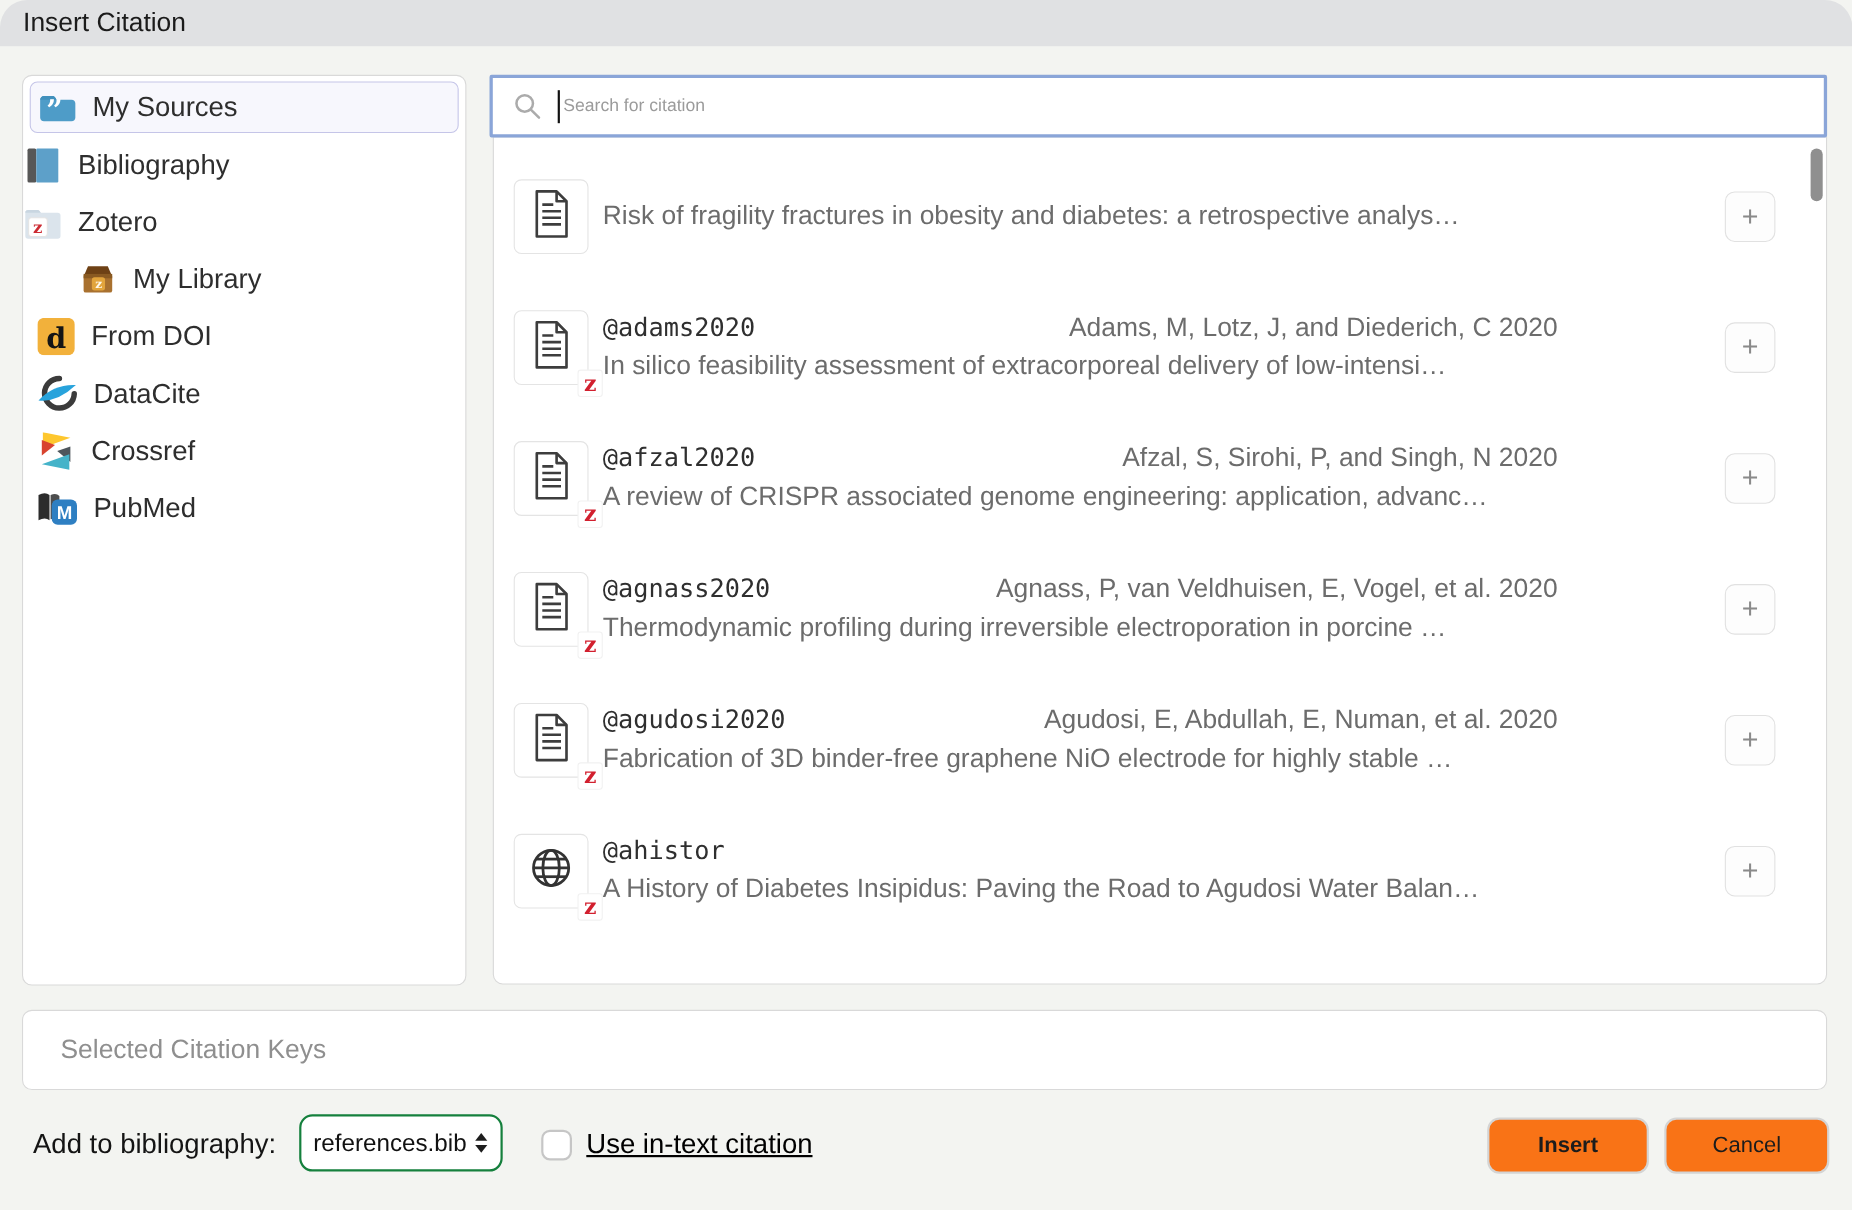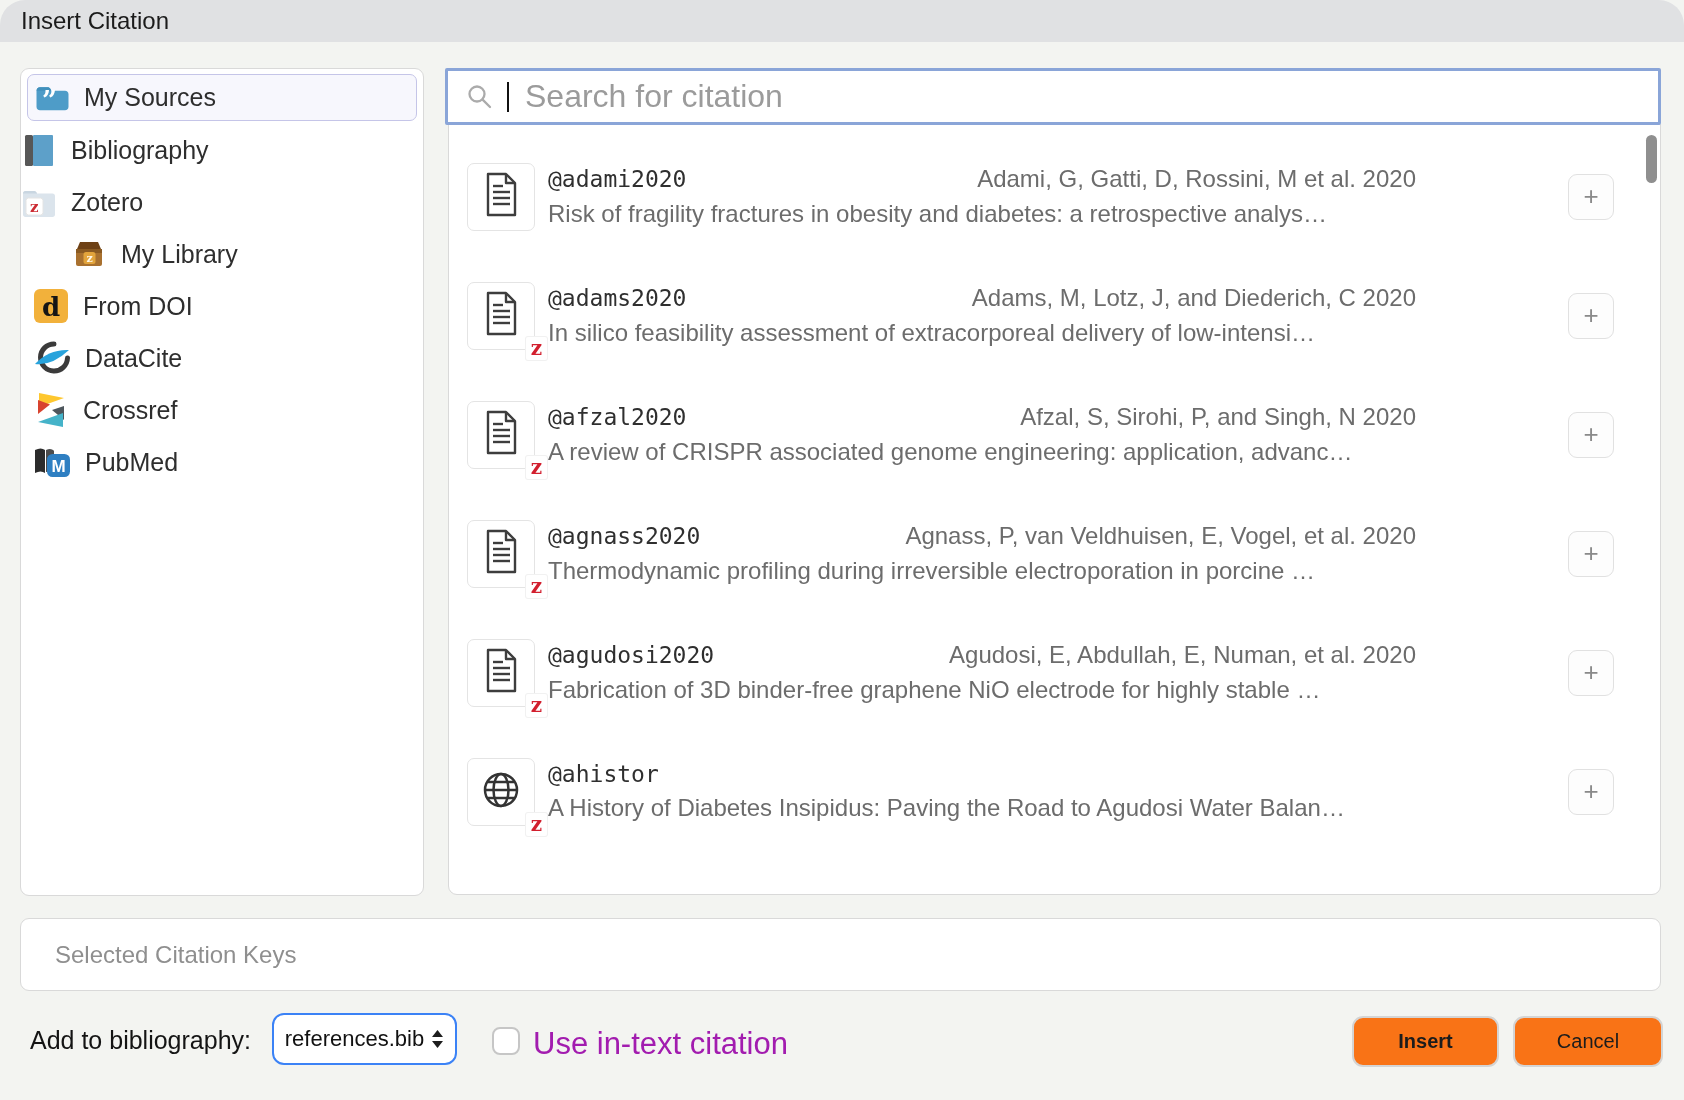--- a/index.html
+++ b/index.html
@@ -21,21 +21,21 @@
   .side-item.ind2{padding-left:50px;}
   .side-item.selected{height:47px;margin:0 6px 3px 6px;background:#f7f7fd;
              border:1.5px solid #c5c5e8;border-radius:7px;padding-left:6px;}
   .side-icon{flex:0 0 36px;display:flex;align-items:center;justify-content:center;}
 
   
   .search{position:absolute;left:445px;top:68px;width:1216px;height:57px;box-sizing:border-box;
           background:#fff;border:3.5px solid #8aa5d8;border-radius:2px;display:flex;
           align-items:center;padding-left:13px;z-index:5;}
   .search .caret{width:2px;height:30px;background:#111;margin-left:10px;flex:0 0 2px;}
-  .search input{border:none;outline:none;flex:1;font-size:32px;color:#222;margin-left:14px;
+  .search input{border:none;outline:none;flex:1;font-size:16px;color:#222;margin-left:1px;
           font-family:"Liberation Sans",sans-serif;background:transparent;}
   .search input::placeholder{color:#9b9b9b;}
 
   
   .results{position:absolute;left:448px;top:124px;width:1213px;height:771px;background:#fff;
            border:1.5px solid #d9d9d9;border-radius:0 0 9px 9px;box-sizing:border-box;padding-top:12px;}
   .row{height:119px;display:flex;align-items:center;padding:0 46px 0 18px;box-sizing:border-box;}
   .icon-box{flex:0 0 66px;width:66px;height:66px;border:1.5px solid #e4e4e4;border-radius:7px;
             background:#fff;position:relative;display:flex;align-items:center;justify-content:center;}
   .z-badge{position:absolute;right:-13px;bottom:-11px;width:21px;height:23px;background:#fff;
@@ -56,25 +56,25 @@
   .selkeys{position:absolute;left:20px;top:918px;width:1641px;height:73px;box-sizing:border-box;
            background:#fff;border:1.5px solid #d9d9d9;border-radius:9px;display:flex;
            align-items:center;padding-left:20px;}
   .selkeys input{border:none;outline:none;width:100%;font-size:24px;color:#222;background:transparent;
            font-family:"Liberation Sans",sans-serif;margin-left:12px;}
   .selkeys input::placeholder{color:#8f8f8f;}
 
   
   .f-label{position:absolute;left:30px;top:1026px;font-size:25px;color:#141414;}
   .select{position:absolute;left:272px;top:1013px;width:185px;height:52px;box-sizing:border-box;
-          border:2px solid #3b82f6;border-radius:12px;background:#fff;display:flex;
+          border:2px solid #15803d;border-radius:12px;background:#fff;display:flex;
           align-items:center;justify-content:center;gap:7px;font-size:22px;color:#111;cursor:pointer;}
   .checkbox{position:absolute;left:492px;top:1027px;width:28px;height:28px;box-sizing:border-box;
           border:2px solid #c6c6c6;border-radius:8px;background:#fff;cursor:pointer;}
-  .cb-label{position:absolute;left:533px;top:1026px;font-size:31px;color:#a21caf;}
+  .cb-label{position:absolute;left:533px;top:1026px;font-size:25px;color:#000000;text-decoration:underline;}
   .btn{position:absolute;top:1016px;height:51px;box-sizing:border-box;border:2px solid #d4d4d4;
        border-radius:11px;background:#f97316;font-size:20px;color:#1c1c1c;display:flex;
        align-items:center;justify-content:center;font-family:inherit;cursor:pointer;}
   .btn.insert{left:1352px;width:147px;font-weight:bold;}
   .btn.cancel{left:1513px;width:150px;}
 </style>
 </head>
 <body>
 
 <div id="canvas">
@@ -187,24 +187,20 @@
               <path d="M5 2h18l9 9v32H5z"></path>
               <path d="M23 2v9h9"></path>
               <line x1="10" y1="14" x2="20" y2="14"></line>
               <line x1="10" y1="20" x2="27" y2="20"></line>
               <line x1="10" y1="26" x2="27" y2="26"></line>
               <line x1="10" y1="32" x2="27" y2="32"></line>
             </svg></span>
 
     </div>
     <div class="text-block">
-      <div class="line1">
-        <span class="key">@adami2020</span>
-        <span class="authors">Adami, G, Gatti, D, Rossini, M et al. 2020</span>
-      </div>
       <div class="rtitle">Risk of fragility fractures in obesity and diabetes: a retrospective analys…</div>
     </div>
     <button class="add-btn">+</button>
   </div>
       <div class="row">
     <div class="icon-box">
       <span class="type-icon"><svg width="37" height="45" viewBox="0 0 37 45" fill="none" stroke="#3d3d3d" stroke-width="2.4" stroke-linejoin="round">
               <path d="M5 2h18l9 9v32H5z"></path>
               <path d="M23 2v9h9"></path>
               <line x1="10" y1="14" x2="20" y2="14"></line>

